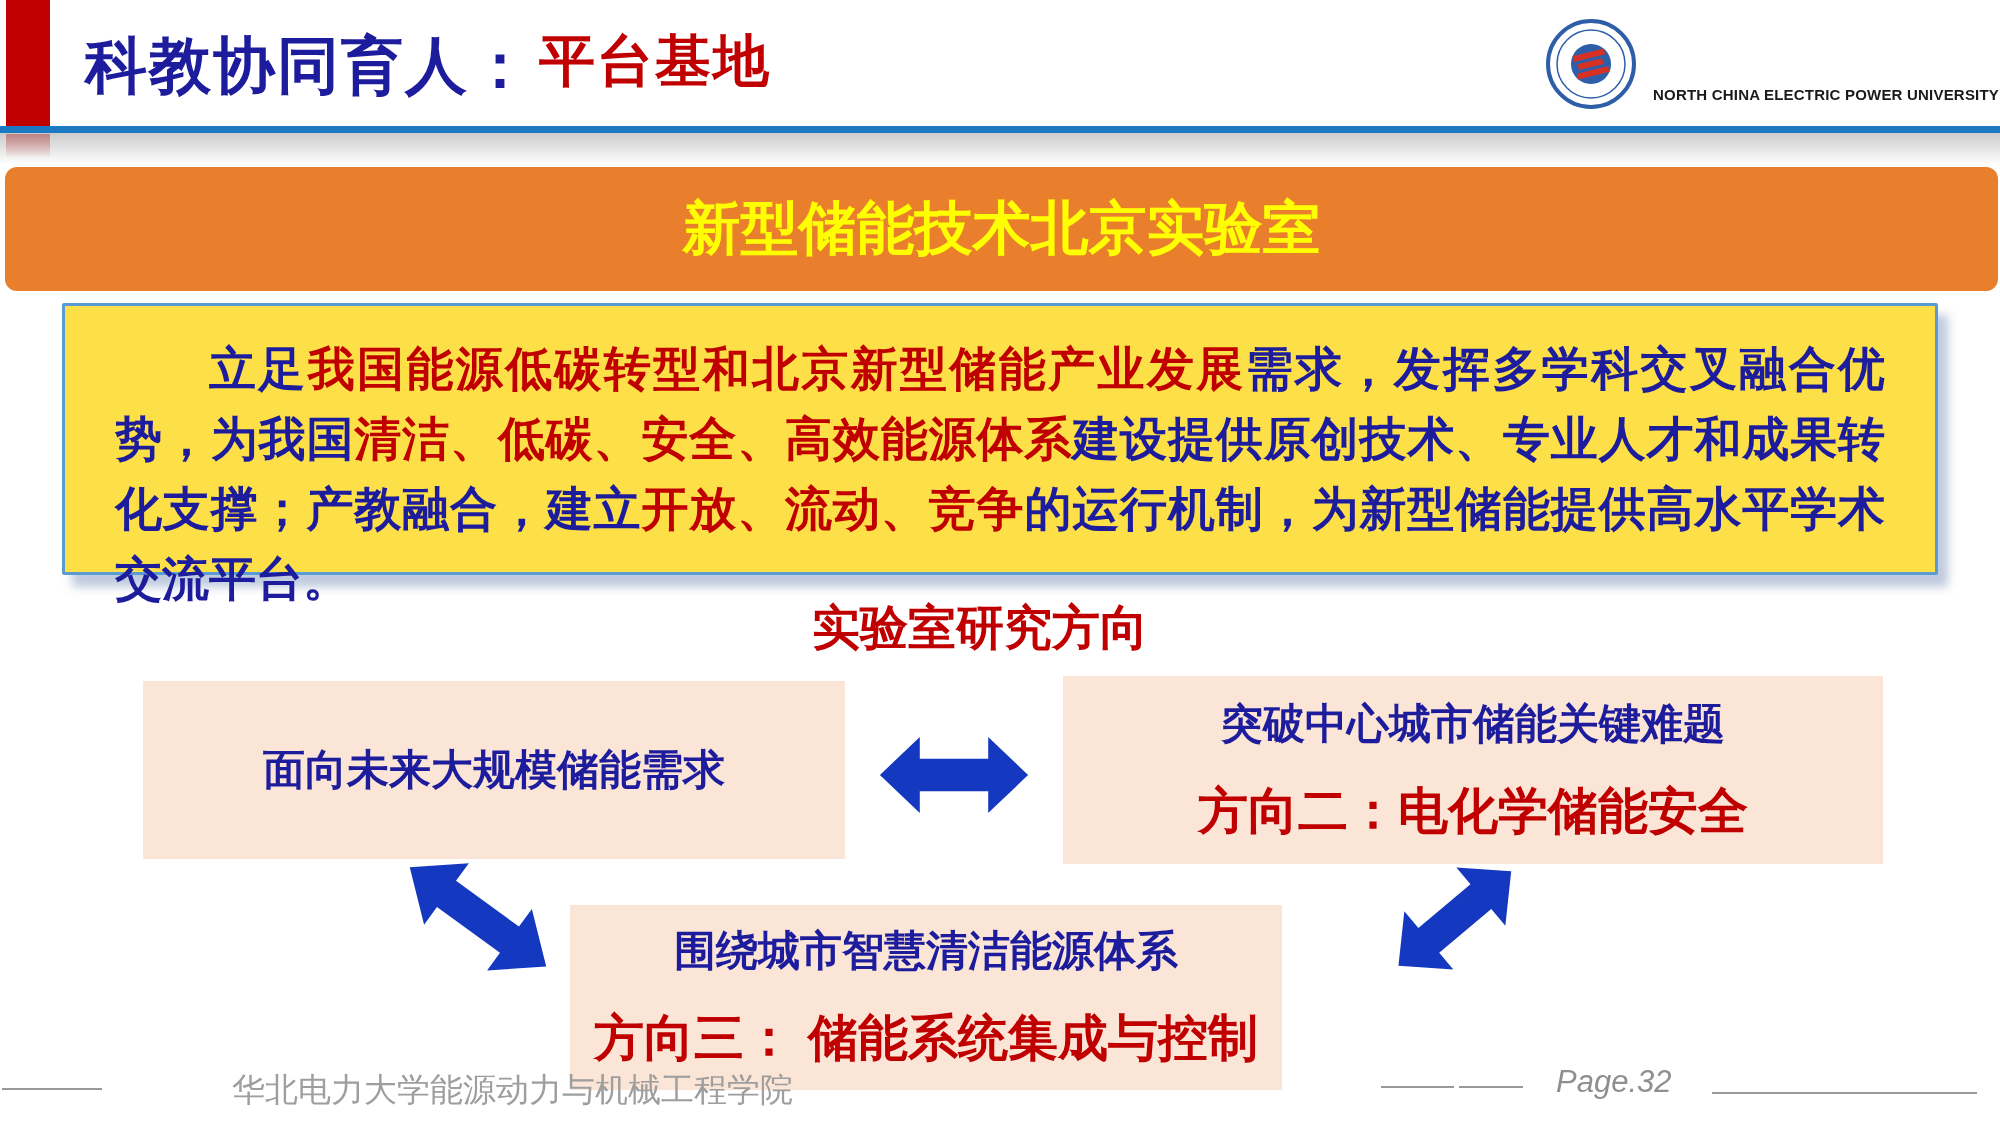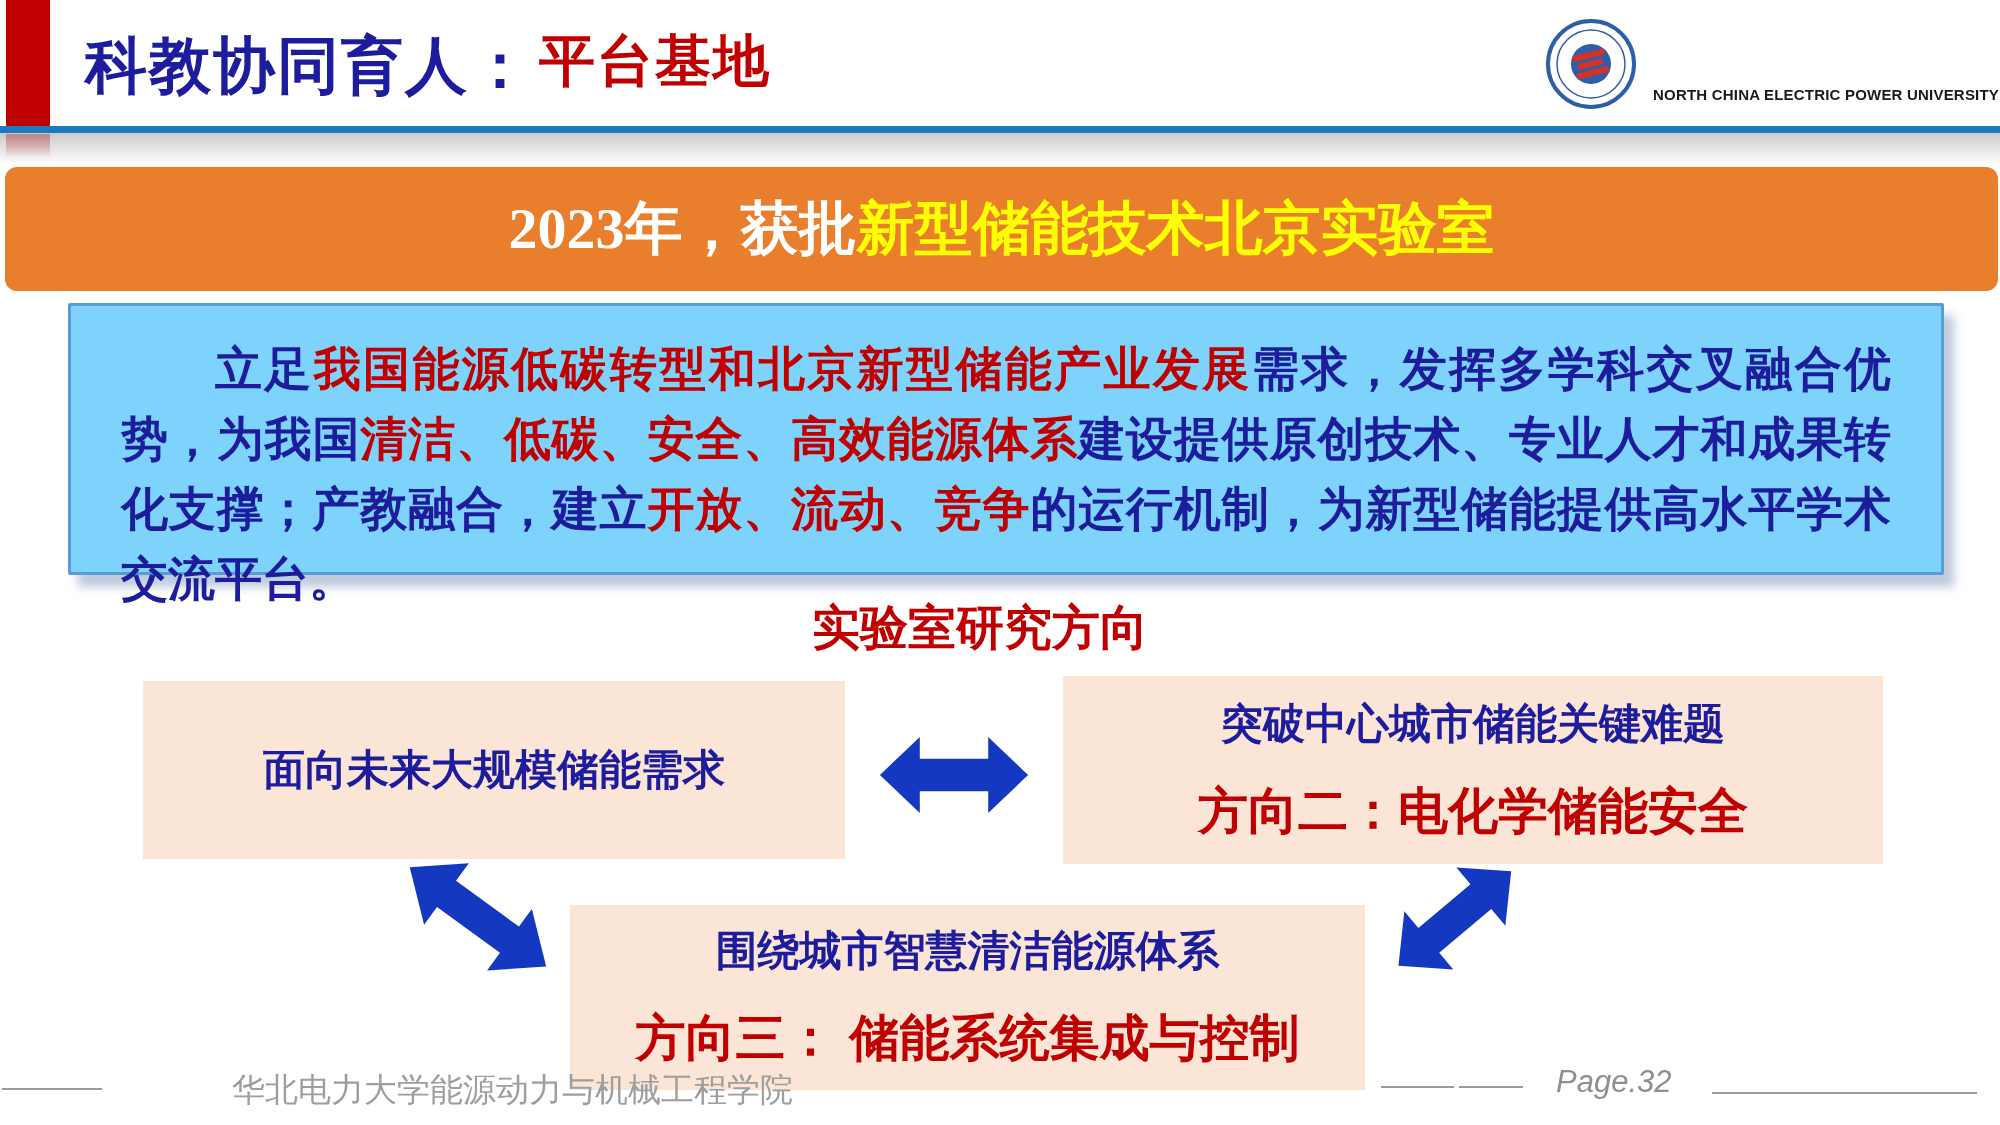--- a/index.html
+++ b/index.html
@@ -25,37 +25,37 @@
     font-style:italic;font-weight:700;font-size:48px;color:#1a1a1a;letter-spacing:5px;white-space:nowrap;}
   .logo-en{position:absolute;left:108px;top:74px;width:300px;font-size:15px;font-weight:700;color:#1a1a1a;
     white-space:nowrap;letter-spacing:.2px;}
   
   .banner{position:absolute;left:5px;top:167px;width:1993px;height:124px;background:#E97E2D;
     border-radius:12px;display:flex;align-items:center;justify-content:center;
     font-weight:900;font-size:58px;white-space:nowrap;}
   .banner .w{color:#ffffff;font-family:"Liberation Serif","Liberation Sans",sans-serif;}
   .banner .y{color:#FFFF00;}
   
-  .intro-box{position:absolute;left:68px;top:303px;width:1876px;height:272px;background:#7dd3fc;
+  .intro-box{position:absolute;left:62px;top:303px;width:1876px;height:272px;background:#fde047;
     border:3px solid #5B9BD5;border-radius:2px;box-sizing:border-box;
     box-shadow:10px 12px 10px rgba(125,150,190,.5);}
   .intro-text{padding:28px 50px 0 50px;font-size:47px;line-height:70px;font-weight:700;
     color:#1C1C9C;text-align:justify;text-indent:94px;}
   .intro-text .red{color:#C00000;}
   .intro-text .blue{color:#1C1C9C;}
   
   .research-heading{position:absolute;left:0;top:596px;width:1960px;text-align:center;
     font-size:48px;font-weight:900;color:#C00000;}
   .dir-box{position:absolute;background:#FBE5D6;display:flex;flex-direction:column;
     justify-content:center;gap:26px;z-index:1;text-align:center;}
   .dir-box .l1{font-size:42px;font-weight:900;color:#1C1C9C;white-space:nowrap;}
   .dir-box .l2{font-size:50px;font-weight:900;color:#C00000;white-space:nowrap;}
   .box-one{left:143px;top:681px;width:702px;height:178px;}
   .box-two{left:1063px;top:676px;width:820px;height:188px;}
-  .box-three{left:570px;top:905px;width:795px;height:185px;}
+  .box-three{left:570px;top:905px;width:712px;height:185px;}
   
   .dbl-arrow{position:absolute;z-index:2;}
   .dbl-arrow polygon{fill:#1439C0;}
   .arrow-h{left:878px;top:735px;width:152px;height:80px;}
   .arrow-dl{left:408px;top:826px;width:173px;height:80px;transform:rotate(36deg);transform-origin:0 50%;}
   .arrow-dr{left:1397px;top:927px;width:151px;height:80px;transform:rotate(-40deg);transform-origin:0 50%;}
   
   .footer-line{position:absolute;height:2px;background:#9a9a9a;z-index:4;}
   .fl-left{left:2px;top:1088px;width:100px;}
   .fl-r1{left:1381px;top:1086px;width:73px;}
@@ -87,21 +87,20 @@
         <rect x="30" y="52" width="32" height="6" fill="#D93025"></rect>
       </g>
     </svg>
     <div class="logo-en">NORTH CHINA ELECTRIC POWER UNIVERSITY</div>
   </div>
 
   <div class="header-divider"></div>
   <div class="header-shade"></div>
 
   <div class="banner">
-    <span class="w">2023年，获批</span>
       <span class="y">新型储能技术北京实验室</span>
   </div>
 
   <div class="intro-box">
     <div class="intro-text"><span class="blue">立足</span><span class="red">我国能源低碳转型和北京新型储能产业发展</span><span class="blue">需求，发挥多学科交叉融合优势，为我国</span><span class="red">清洁、低碳、安全、高效能源体系</span><span class="blue">建设提供原创技术、专业人才和成果转化支撑；产教融合，建立</span><span class="red">开放、流动、竞争</span><span class="blue">的运行机制，为新型储能提供高水平学术交流平台。</span></div>
   </div>
 
   <div class="research-heading">实验室研究方向</div>
 
   <div class="dir-box box-one">

